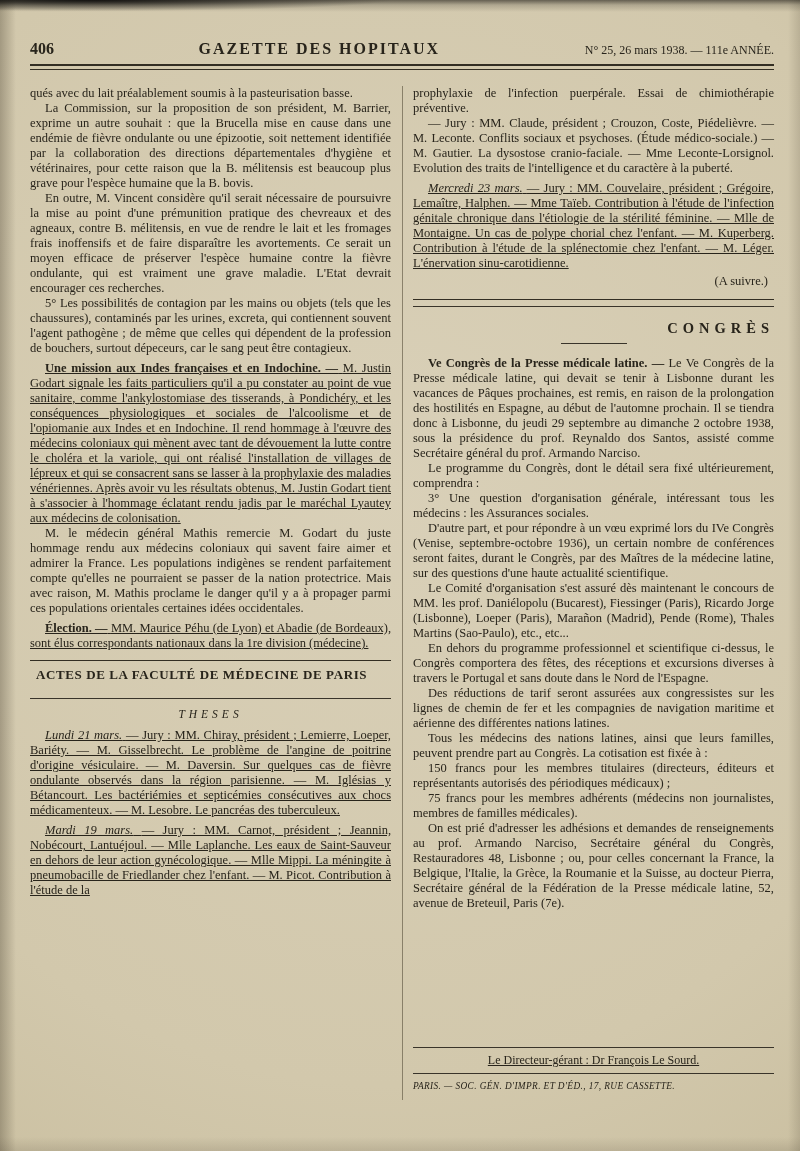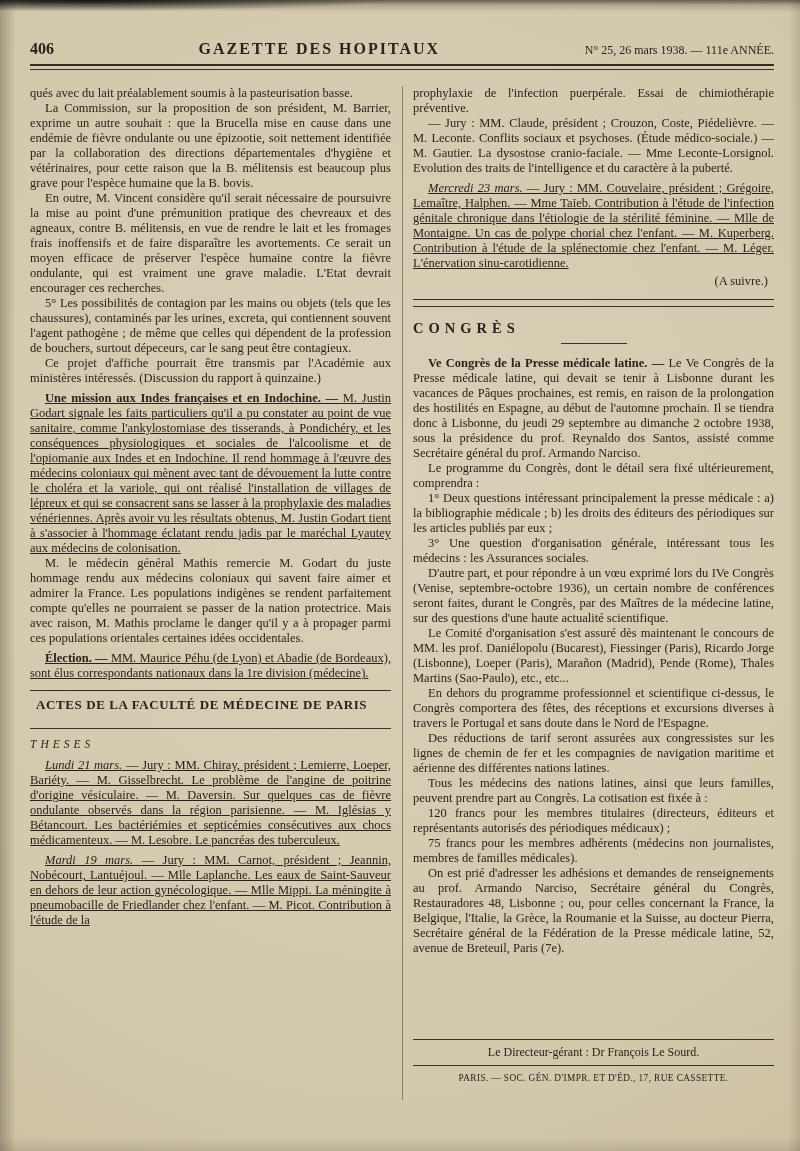--- a/index.html
+++ b/index.html
@@ -58,44 +58,45 @@
   .sec-rule-top { margin: 9px 0 0; }
   .faculty-title {
     margin: 6px 6px 16px;
     font-weight: bold;
     font-size: 13px;
     letter-spacing: 0.6px;
   }
   .sec-rule-bottom { margin: 0 0 3px; }
   .theses-sub {
     margin: 8px 0 6px;
+    text-align: center;
     font-style: italic;
     font-weight: normal;
     font-size: 11.5px;
     letter-spacing: 4px;
   }
 
   
   .a-suivre { margin: 3px 6px 2px 0; text-align: right; text-indent: 0; }
   .congres-rule-1 { margin: 8px 0 0; }
   .congres-rule-2 { margin: 6px 0 14px; }
   .congres-title {
     margin: 0;
-    text-align: left;
+    text-align: right;
     font-weight: bold;
     font-size: 14.5px;
     letter-spacing: 5px;
   }
   .short-rule { width: 66px; border-top: 1.5px solid #39342a; margin: 7px auto 12px; }
 
   
   .footer { margin-top: auto; padding-bottom: 2px; }
   .footer-rule { margin: 5px 0; }
-  .director { margin: 2px 0; text-align: center; text-indent: 0; font-size: 12px; }
-  .printer { margin: 5px 0 12px; text-align: center; text-indent: 0; font-size: 9.3px; letter-spacing: 0.4px; }
+  .director { margin: 2px 0; text-align: center; text-indent: 0; font-size: 12px; text-decoration: underline; }
+  .printer { margin: 5px 0 4px; text-align: left; text-indent: 0; font-size: 9.3px; letter-spacing: 0.4px; font-style: italic; }
 </style>
 </head>
 <body>
 
 <div class="page">
   <div class="inner">
 
     <header class="header">
       <span class="page-number">406</span>
       <span class="journal-title">GAZETTE DES HOPITAUX</span>
@@ -103,21 +104,20 @@
     </header>
     <div class="header-rules"></div>
 
     <main class="columns">
 
       <section class="col col-left">
         <p class="para noindent"><span>qués avec du lait préalablement soumis à la pasteurisation basse.</span></p>
         <p class="para"><span>La Commission, sur la proposition de son président, M. Barrier, exprime un autre souhait : que la Brucella mise en cause dans une endémie de fièvre ondulante ou une épizootie, soit nettement identifiée par la collaboration des directions départementales d'hygiène et vétérinaires, pour cette raison que la B. mélitensis est beaucoup plus grave pour l'espèce humaine que la B. bovis.</span></p>
         <p class="para"><span>En outre, M. Vincent considère qu'il serait nécessaire de poursuivre la mise au point d'une prémunition pratique des chevreaux et des agneaux, contre B. mélitensis, en vue de rendre le lait et les fromages frais inoffensifs et de faire disparaître les avortements. Ce serait un moyen efficace de préserver l'espèce humaine contre la fièvre ondulante, qui est vraiment une grave maladie. L'Etat devrait encourager ces recherches.</span></p>
         <p class="para"><span>5° Les possibilités de contagion par les mains ou objets (tels que les chaussures), contaminés par les urines, excreta, qui contiennent souvent l'agent pathogène ; de même que celles qui dépendent de la profession de bouchers, surtout dépeceurs, car le sang peut être contagieux.</span></p>
-        <p class="para"><span>Ce projet d'affiche pourrait être transmis par l'Académie aux ministères intéressés. (Discussion du rapport à quinzaine.)</span></p>
         <p class="para gap"><span class="lead-b">Une mission aux Indes françaises et en Indochine. —</span> <span>M. Justin Godart signale les faits particuliers qu'il a pu constater au point de vue sanitaire, comme l'ankylostomiase des tisserands, à Pondichéry, et les conséquences physiologiques et sociales de l'alcoolisme et de l'opiomanie aux Indes et en Indochine. Il rend hommage à l'œuvre des médecins coloniaux qui mènent avec tant de dévouement la lutte contre le choléra et la variole, qui ont réalisé l'installation de villages de lépreux et qui se consacrent sans se lasser à la prophylaxie des maladies vénériennes. Après avoir vu les résultats obtenus, M. Justin Godart tient à s'associer à l'hommage éclatant rendu jadis par le maréchal Lyautey aux médecins de colonisation.</span></p>
         <p class="para"><span>M. le médecin général Mathis remercie M. Godart du juste hommage rendu aux médecins coloniaux qui savent faire aimer et admirer la France. Les populations indigènes se rendent parfaitement compte qu'elles ne pourraient se passer de la nation protectrice. Mais avec raison, M. Mathis proclame le danger qu'il y a à propager parmi ces populations orientales certaines idées occidentales.</span></p>
         <p class="para gap"><span class="lead-b">Élection. —</span> <span>MM. Maurice Péhu (de Lyon) et Abadie (de Bordeaux), sont élus correspondants nationaux dans la 1re division (médecine).</span></p>
 
         <div class="rule heavy sec-rule-top"></div>
         <h2 class="faculty-title">ACTES DE LA FACULTÉ DE MÉDECINE DE PARIS</h2>
         <div class="rule sec-rule-bottom"></div>
         <h3 class="theses-sub">THESES</h3>
 
         <p class="para gap"><span class="lead-i">Lundi 21 mars.</span> <span>— Jury : MM. Chiray, président ; Lemierre, Loeper, Bariéty. — M. Gisselbrecht. Le problème de l'angine de poitrine d'origine vésiculaire. — M. Daversin. Sur quelques cas de fièvre ondulante observés dans la région parisienne. — M. Iglésias y Bétancourt. Les bactériémies et septicémies consécutives aux chocs médicamenteux. — M. Lesobre. Le pancréas des tuberculeux.</span></p>
@@ -132,28 +132,27 @@
         <p class="para gap"><span class="lead-i">Mercredi 23 mars.</span> <span>— Jury : MM. Couvelaire, président ; Grégoire, Lemaître, Halphen. — Mme Taïeb. Contribution à l'étude de l'infection génitale chronique dans l'étiologie de la stérilité féminine. — Mlle de Montaigne. Un cas de polype chorial chez l'enfant. — M. Kuperberg. Contribution à l'étude de la splénectomie chez l'enfant. — M. Léger. L'énervation sinu-carotidienne.</span></p>
         <p class="para a-suivre">(A suivre.)</p>
 
         <div class="rule heavy congres-rule-1"></div>
         <div class="rule congres-rule-2"></div>
         <h2 class="congres-title">CONGRÈS</h2>
         <div class="short-rule"></div>
 
         <p class="para"><span class="lead-b">Ve Congrès de la Presse médicale latine. —</span> <span>Le Ve Congrès de la Presse médicale latine, qui devait se tenir à Lisbonne durant les vacances de Pâques prochaines, est remis, en raison de la prolongation des hostilités en Espagne, au début de l'automne prochain. Il se tiendra donc à Lisbonne, du jeudi 29 septembre au dimanche 2 octobre 1938, sous la présidence du prof. Reynaldo dos Santos, assisté comme Secrétaire général du prof. Armando Narciso.</span></p>
         <p class="para"><span>Le programme du Congrès, dont le détail sera fixé ultérieurement, comprendra :</span></p>
-        <p class="para"><span>1° Deux questions intéressant principalement la presse médicale : a) la bibliographie médicale ; b) les droits des éditeurs des périodiques sur les articles publiés par eux ;</span></p>
         <p class="para"><span>3° Une question d'organisation générale, intéressant tous les médecins : les Assurances sociales.</span></p>
         <p class="para"><span>D'autre part, et pour répondre à un vœu exprimé lors du IVe Congrès (Venise, septembre-octobre 1936), un certain nombre de conférences seront faites, durant le Congrès, par des Maîtres de la médecine latine, sur des questions d'une haute actualité scientifique.</span></p>
         <p class="para"><span>Le Comité d'organisation s'est assuré dès maintenant le concours de MM. les prof. Daniélopolu (Bucarest), Fiessinger (Paris), Ricardo Jorge (Lisbonne), Loeper (Paris), Marañon (Madrid), Pende (Rome), Thales Martins (Sao-Paulo), etc., etc...</span></p>
         <p class="para"><span>En dehors du programme professionnel et scientifique ci-dessus, le Congrès comportera des fêtes, des réceptions et excursions diverses à travers le Portugal et sans doute dans le Nord de l'Espagne.</span></p>
         <p class="para"><span>Des réductions de tarif seront assurées aux congressistes sur les lignes de chemin de fer et les compagnies de navigation maritime et aérienne des différentes nations latines.</span></p>
         <p class="para"><span>Tous les médecins des nations latines, ainsi que leurs familles, peuvent prendre part au Congrès. La cotisation est fixée à :</span></p>
-        <p class="para"><span>120 francs pour les membres titulaires (directeurs, éditeurs et représentants autorisés des périodiques médicaux) ;</span></p>
+        <p class="para"><span>150 francs pour les membres titulaires (directeurs, éditeurs et représentants autorisés des périodiques médicaux) ;</span></p>
         <p class="para"><span>75 francs pour les membres adhérents (médecins non journalistes, membres de familles médicales).</span></p>
         <p class="para"><span>On est prié d'adresser les adhésions et demandes de renseignements au prof. Armando Narciso, Secrétaire général du Congrès, Restauradores 48, Lisbonne ; ou, pour celles concernant la France, la Belgique, l'Italie, la Grèce, la Roumanie et la Suisse, au docteur Pierra, Secrétaire général de la Fédération de la Presse médicale latine, 52, avenue de Breteuil, Paris (7e).</span></p>
 
         <div class="footer">
           <div class="rule footer-rule"></div>
           <p class="director">Le Directeur-gérant : Dr François Le Sourd.</p>
           <div class="rule footer-rule"></div>
           <p class="printer">PARIS. — SOC. GÉN. D'IMPR. ET D'ÉD., 17, RUE CASSETTE.</p>
         </div>
       </section>

